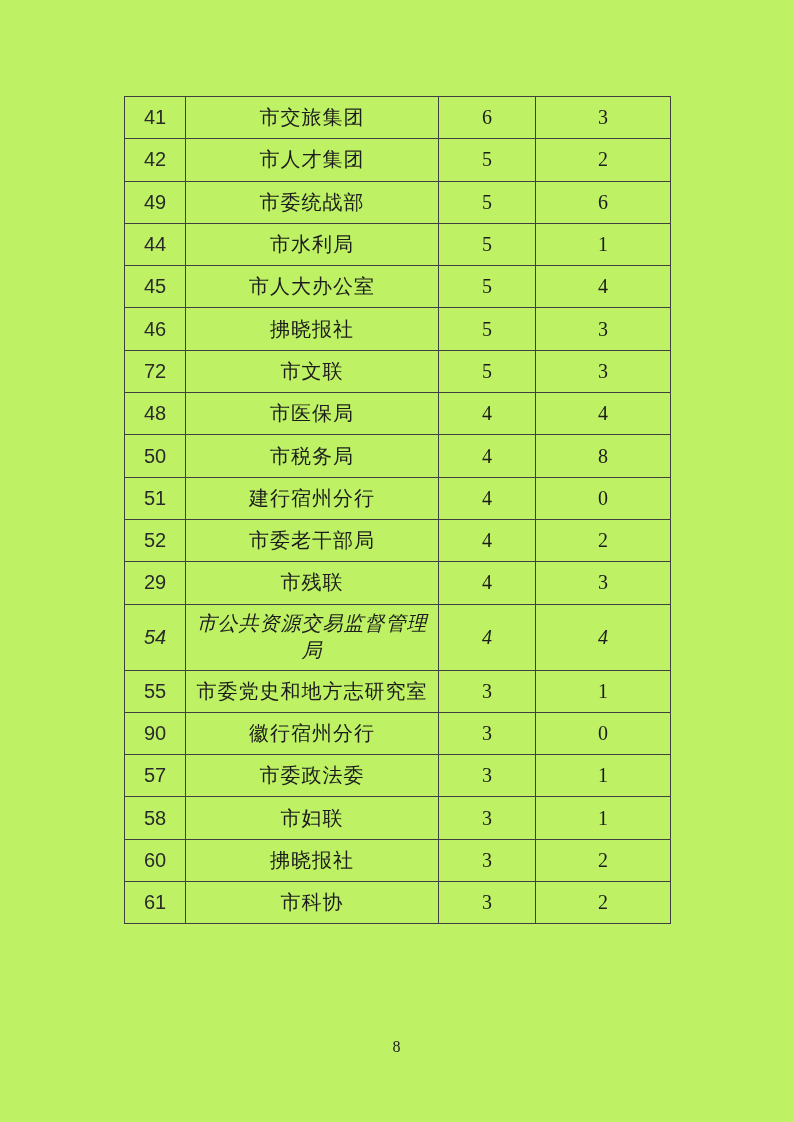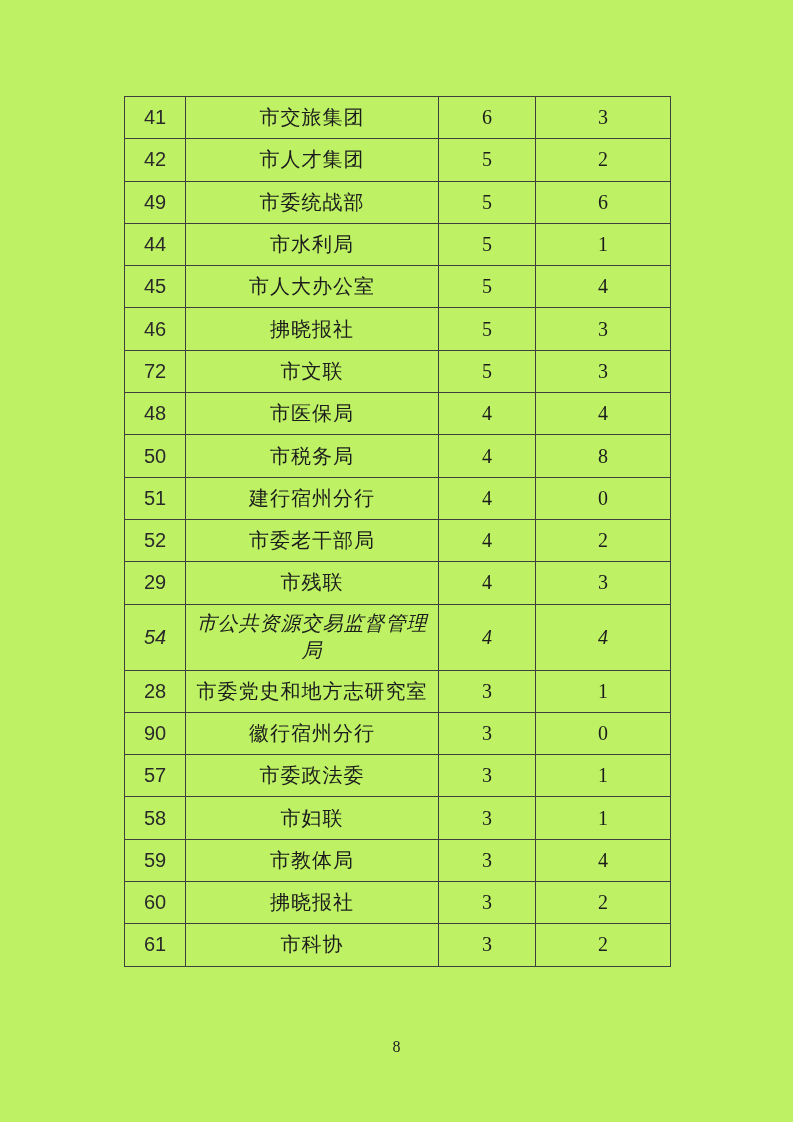--- a/index.html
+++ b/index.html
@@ -147,21 +147,21 @@
           <td class="cell-val">4</td>
           <td class="cell-val">3</td>
         </tr>
         <tr class="tall">
           <td class="cell-no">54</td>
           <td class="cell-name">市公共资源交易监督管理局</td>
           <td class="cell-val">4</td>
           <td class="cell-val">4</td>
         </tr>
         <tr>
-          <td class="cell-no">28</td>
+          <td class="cell-no">55</td>
           <td class="cell-name">市委党史和地方志研究室</td>
           <td class="cell-val">3</td>
           <td class="cell-val">1</td>
         </tr>
         <tr>
           <td class="cell-no">90</td>
           <td class="cell-name">徽行宿州分行</td>
           <td class="cell-val">3</td>
           <td class="cell-val">0</td>
         </tr>
@@ -171,26 +171,20 @@
           <td class="cell-val">3</td>
           <td class="cell-val">1</td>
         </tr>
         <tr>
           <td class="cell-no">58</td>
           <td class="cell-name">市妇联</td>
           <td class="cell-val">3</td>
           <td class="cell-val">1</td>
         </tr>
         <tr>
-          <td class="cell-no">59</td>
-          <td class="cell-name">市教体局</td>
-          <td class="cell-val">3</td>
-          <td class="cell-val">4</td>
-        </tr>
-        <tr>
           <td class="cell-no">60</td>
           <td class="cell-name">拂晓报社</td>
           <td class="cell-val">3</td>
           <td class="cell-val">2</td>
         </tr>
         <tr>
           <td class="cell-no">61</td>
           <td class="cell-name">市科协</td>
           <td class="cell-val">3</td>
           <td class="cell-val">2</td>

